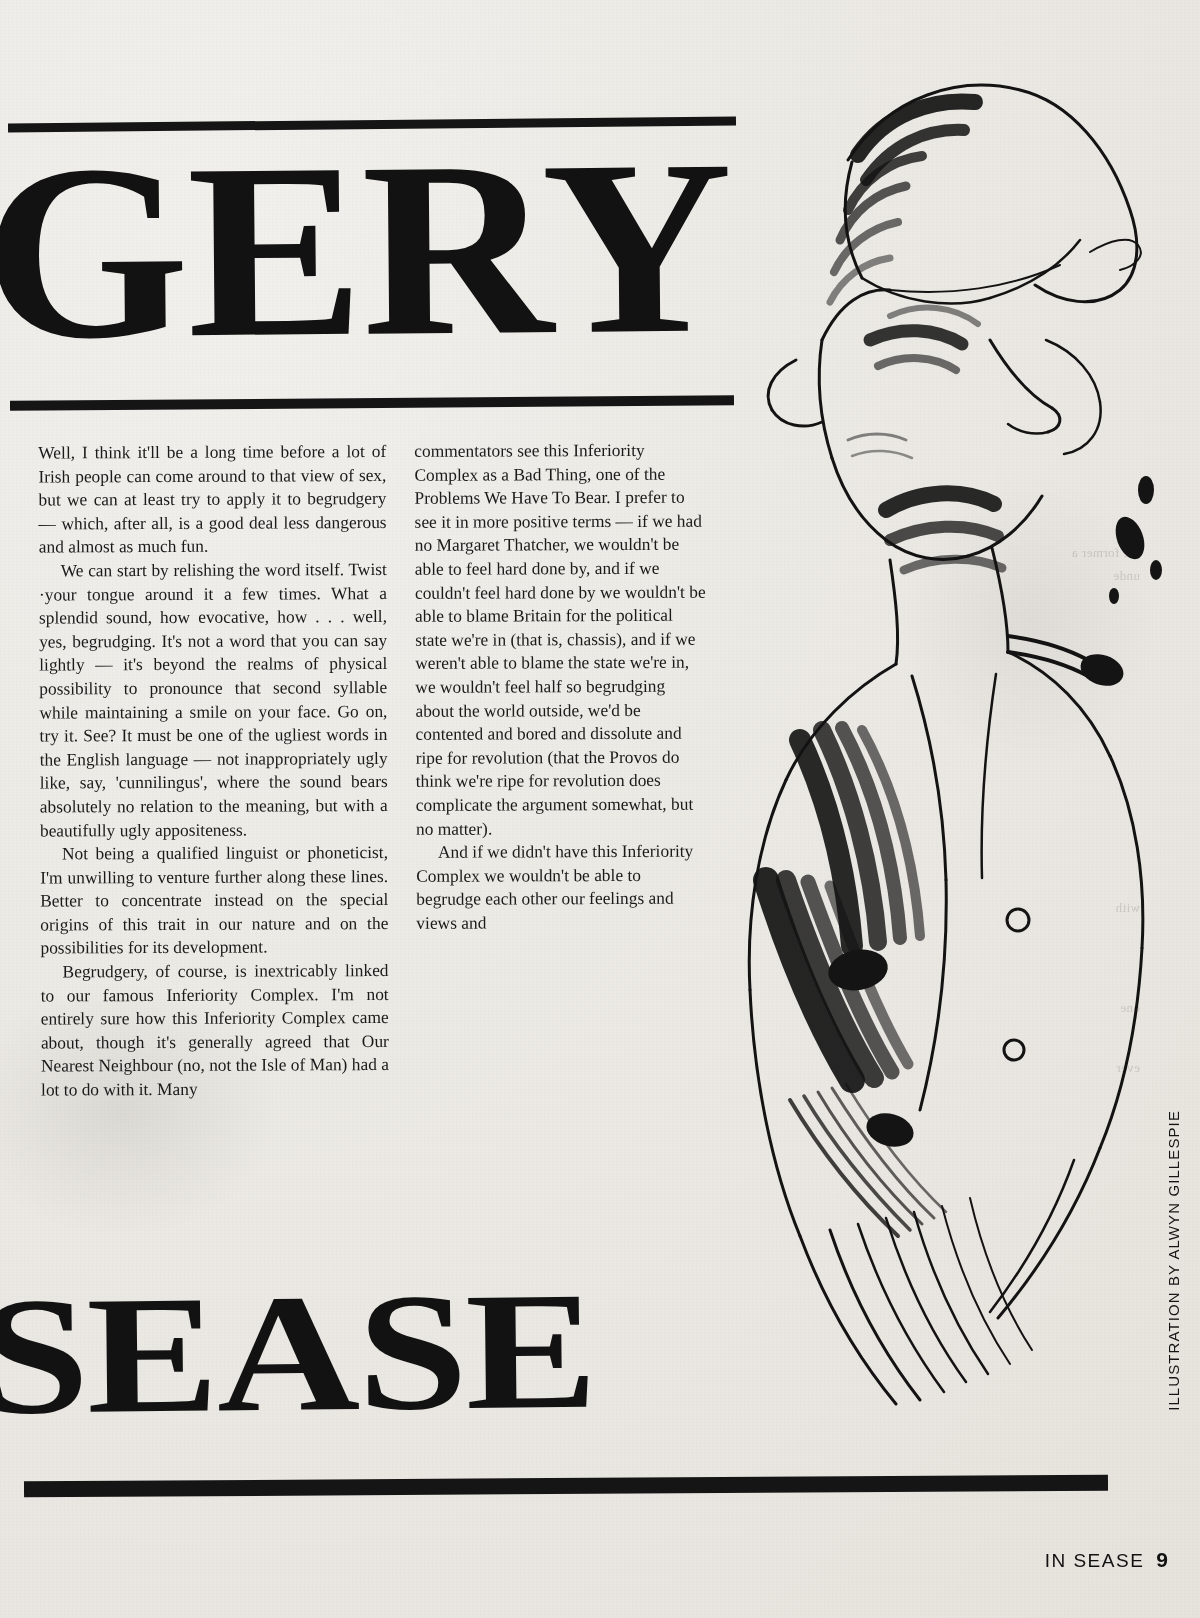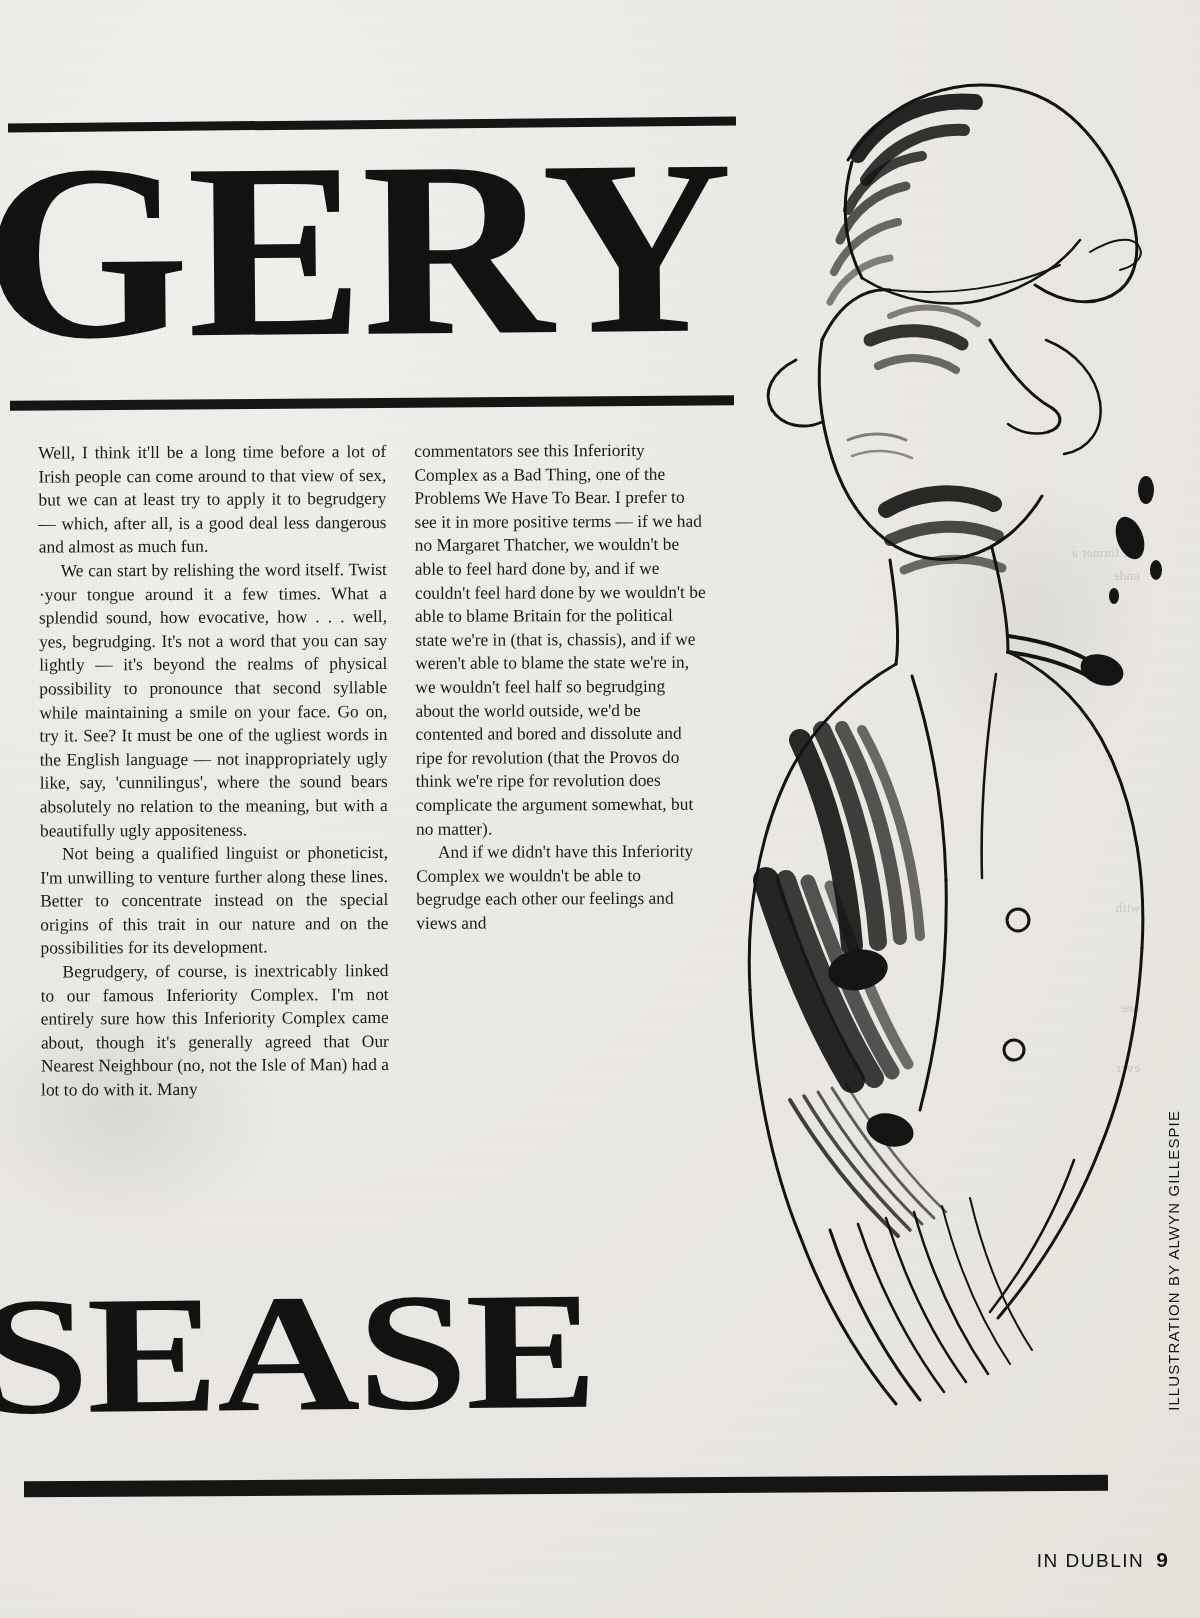--- a/index.html
+++ b/index.html
@@ -302,15 +302,15 @@
   </div>
   <div class="col col-2">
     <p>commentators see this Inferiority Complex as a Bad Thing, one of the Problems We Have To Bear. I prefer to see it in more positive terms — if we had no Margaret Thatcher, we wouldn't be able to feel hard done by, and if we couldn't feel hard done by we wouldn't be able to blame Britain for the political state we're in (that is, chassis), and if we weren't able to blame the state we're in, we wouldn't feel half so begrudging about the world outside, we'd be contented and bored and dissolute and ripe for revolution (that the Provos do think we're ripe for revolution does complicate the argument somewhat, but no matter).</p>
     <p>And if we didn't have this Inferiority Complex we wouldn't be able to begrudge each other our feelings and views and</p>
   </div>
 </div>
 
 <div class="credit">ILLUSTRATION BY ALWYN GILLESPIE</div>
 
 <div class="footer">
-  <span class="magazine">IN DUBLIN</span>
+  <span class="magazine">IN SEASE</span>
   <span class="pagenum">9</span>
 </div>
 
 </body></html>

